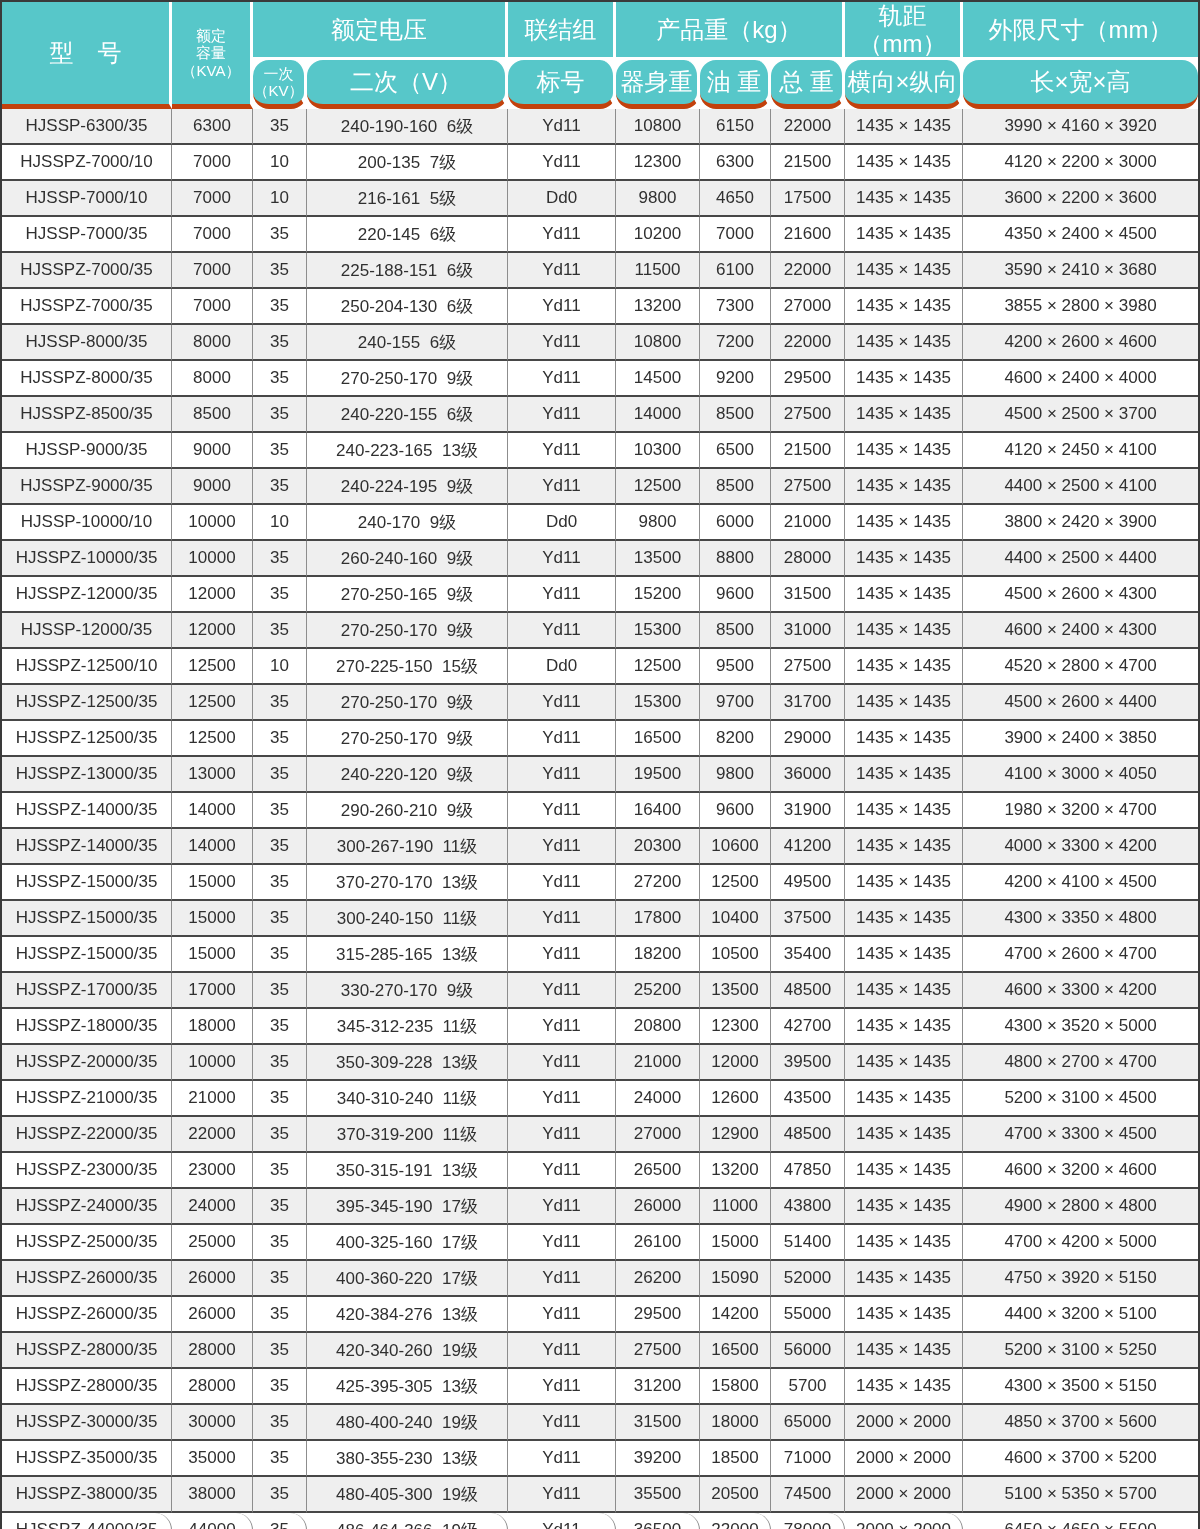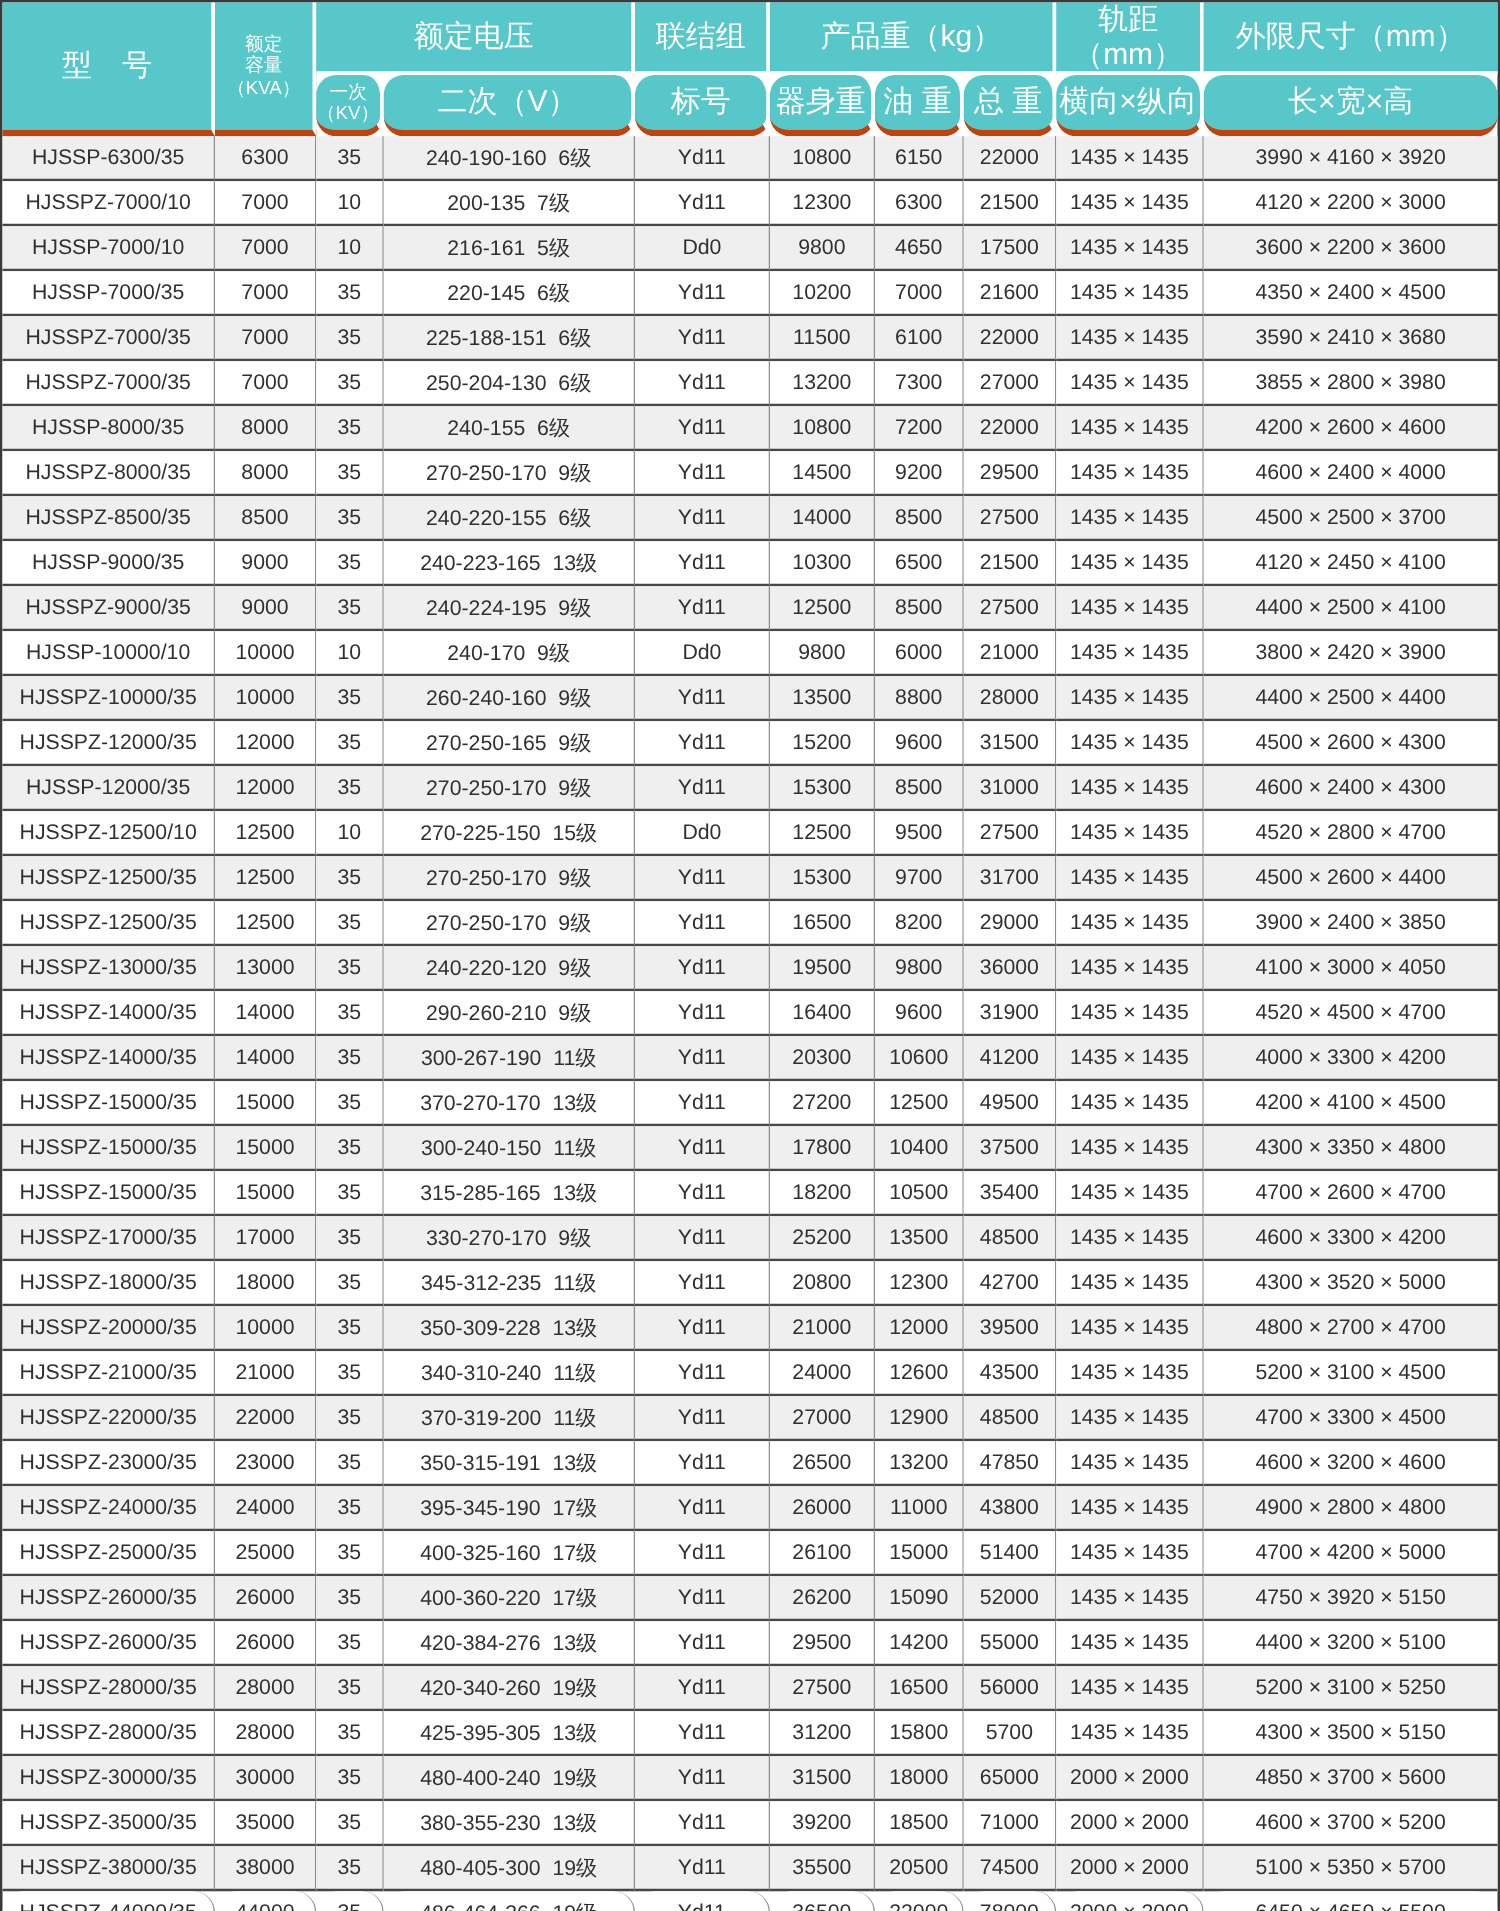--- a/index.html
+++ b/index.html
@@ -303,21 +303,21 @@
         <tr>
     <td>HJSSPZ-14000/35</td>
     <td>14000</td>
     <td>35</td>
     <td>290-260-210  9级</td>
     <td>Yd11</td>
     <td>16400</td>
     <td>9600</td>
     <td>31900</td>
     <td>1435 × 1435</td>
-    <td>4520 × 4500 × 4700</td>
+    <td>1980 × 3200 × 4700</td>
   </tr>
         <tr class="stripe">
     <td>HJSSPZ-14000/35</td>
     <td>14000</td>
     <td>35</td>
     <td>300-267-190  11级</td>
     <td>Yd11</td>
     <td>20300</td>
     <td>10600</td>
     <td>41200</td>

